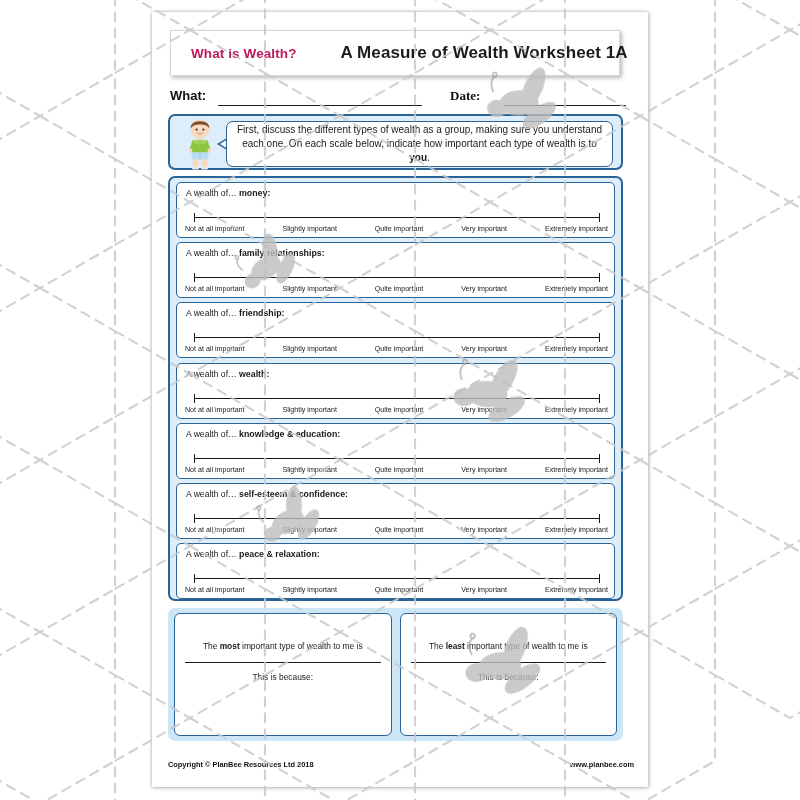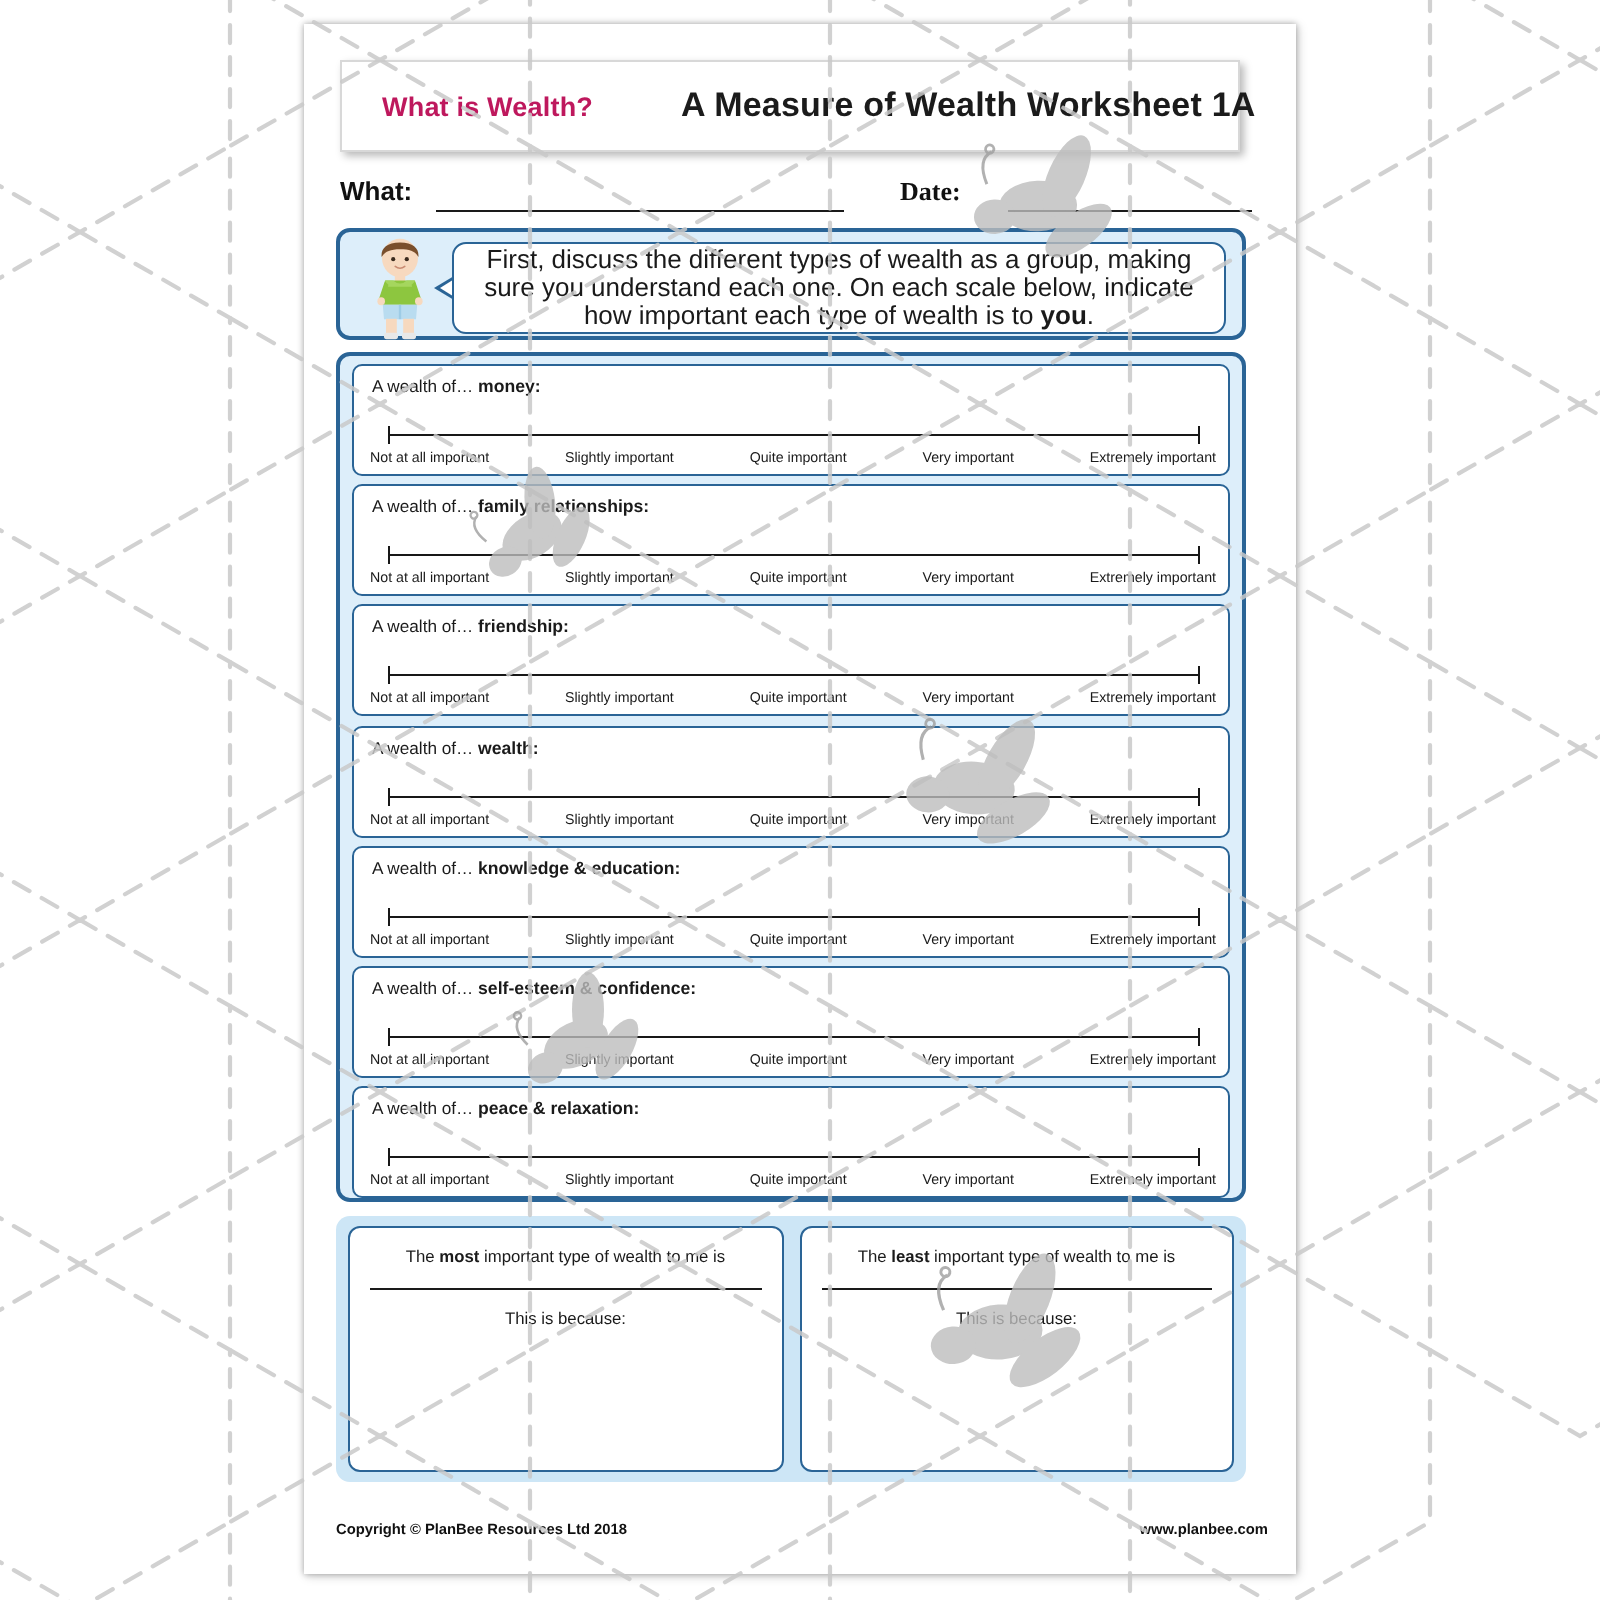--- a/index.html
+++ b/index.html
@@ -152,21 +152,21 @@
   .bubble-tail-in {
     position: absolute;
     left: 50px;
     top: 23px;
     width: 0; height: 0;
     border-top: 5px solid transparent;
     border-bottom: 5px solid transparent;
     border-right: 8px solid #ffffff;
   }
   .bubble-text {
-    font-size: 13px;
+    font-size: 10px;
     line-height: 14px;
     color: #1a1a1a;
     text-align: center;
   }
   .bubble-text b { font-weight: bold; }
 
   
   .scale-row {
     position: relative;
     background: #ffffff;
@@ -236,21 +236,21 @@
     padding: 5px 6px;
     box-sizing: border-box;
   }
   .answer-box {
     flex: 1;
     background: #ffffff;
     border: 1.8px solid #2a6496;
     border-radius: 6px;
     box-sizing: border-box;
     position: relative;
-    padding: 9px 10px 0 10px;
+    padding: 27px 10px 0 10px;
   }
   .answer-q {
     font-size: 8.4px;
     color: #1a1a1a;
     text-align: center;
   }
   .answer-q b { font-weight: bold; }
   .answer-rule {
     margin-top: 11px;
     border-bottom: 1.1px solid #1a1a1a;

